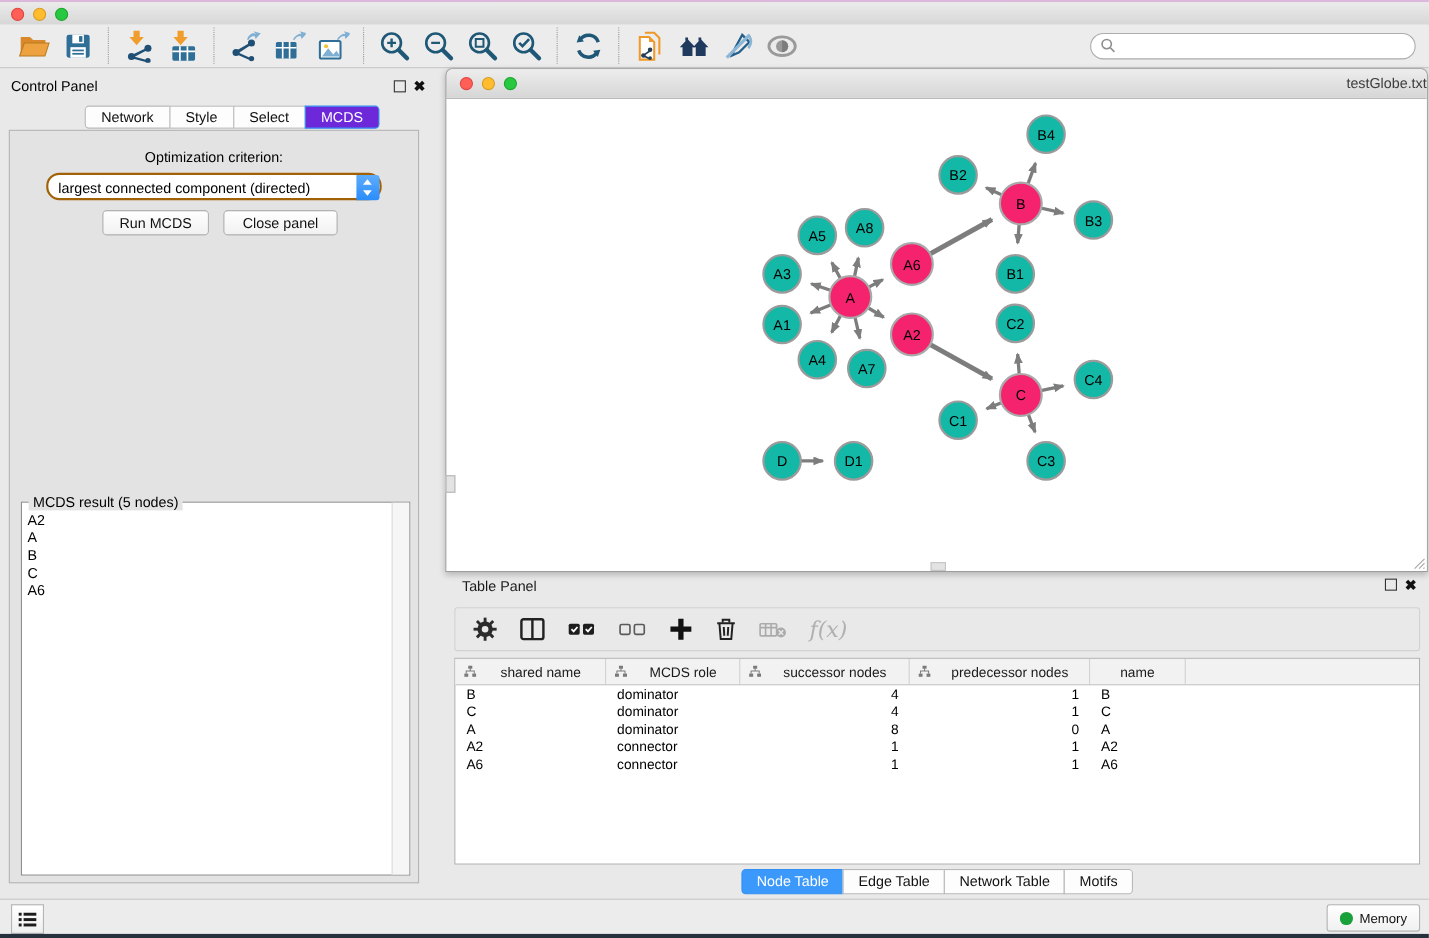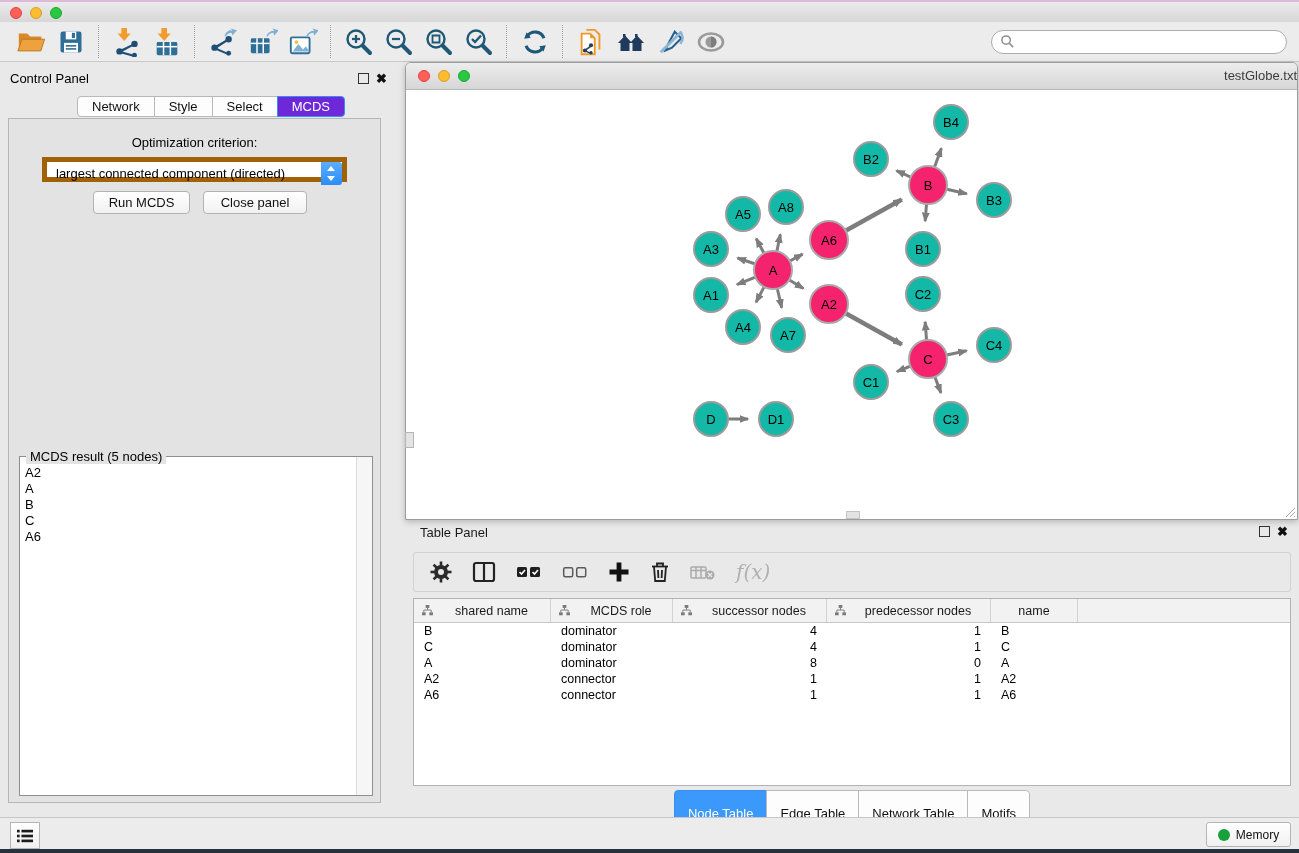--- a/index.html
+++ b/index.html
@@ -26,21 +26,21 @@
   #cp-title{position:absolute;left:10px;top:71px;font-size:13px;color:#000000;}
   .panel-float{position:absolute;width:9px;height:9px;border:1.5px solid #333;background:transparent;}
   .panel-close{position:absolute;font-size:13px;font-weight:bold;color:#111;line-height:13px;}
   #cp-tabs{position:absolute;left:77px;top:96px;display:flex;height:21px;}
   .cp-tab{border:1px solid #b9b9b9;background:#fdfdfd;padding:0 14px;font-size:13px;line-height:20px;margin-left:-1px;color:#111;}
   .cp-tab:first-child{border-radius:4px 0 0 4px;margin-left:0;}
   .cp-tab:last-child{border-radius:0 4px 4px 0;}
   .cp-tab.active{background:#6d28d9;border-color:#3390f2;color:#fff;}
   #cp-content{position:absolute;left:8px;top:118px;width:373px;height:685px;background:#e3e3e3;border:1px solid #b5b5b5;box-sizing:border-box;}
   #opt-label{position:absolute;left:0;top:16px;width:100%;text-align:center;font-size:13px;color:#000;}
-  #criterion{position:absolute;left:33px;top:38px;width:305px;height:25px;background:#fff;border:5px solid #a16207;border-radius:0;box-sizing:border-box;}
+  #criterion{position:absolute;left:33px;top:38px;width:305px;height:25px;background:#fff;border:2px solid #a16207;border-radius:12px;box-sizing:border-box;}
   #criterion-text{position:absolute;left:9px;top:4px;font-size:13px;color:#000;white-space:nowrap;}
   #criterion-stepper{position:absolute;right:0;top:0;width:21px;height:23px;background:linear-gradient(#5dadfd,#2b8cfb);border-radius:0 3px 3px 0;}
   .step-arrow{position:absolute;left:6px;width:0;height:0;border-left:4.5px solid transparent;border-right:4.5px solid transparent;}
   .step-up{top:4px;border-bottom:5px solid #fff;}
   .step-down{bottom:4px;border-top:5px solid #fff;}
   .cp-btn{position:absolute;height:23px;background:linear-gradient(#ffffff,#f1f1f1);border:1px solid #b3b3b3;border-radius:4px;
     font-size:13px;line-height:21px;text-align:center;box-sizing:border-box;color:#111;}
   #run-btn{left:84px;top:72px;width:97px;}
   #close-btn{left:194px;top:72px;width:104px;}
   #result-box{position:absolute;left:10px;top:337px;width:352px;height:338px;border:1px solid #8f8f8f;background:#fff;}
@@ -67,21 +67,21 @@
   .fx{font-family:"DejaVu Serif",serif;font-style:italic;font-size:20px;color:#b0b0b0;}
   #node-table{position:absolute;left:413px;top:598px;width:878px;height:188px;background:#fff;border:1px solid #b2b2b2;box-sizing:border-box;}
   #nt-header{display:flex;height:23px;background:#f2f2f2;border-bottom:1px solid #c6c6c6;}
   .hcell{display:flex;align-items:center;border-right:1px solid #d2d2d2;box-sizing:border-box;height:100%;}
   .hcell .hicon{margin-left:8px;flex:0 0 auto;display:flex;}
   .hcell .hlabel{flex:1;text-align:center;font-size:12.5px;color:#1a1a1a;padding:0 4px;white-space:nowrap;}
   .trow{display:flex;height:16px;font-size:12.5px;color:#000;}
   .tcell{box-sizing:border-box;padding:0 10px;white-space:nowrap;overflow:hidden;line-height:16px;}
   .tcell.num{text-align:right;}
   #table-tabs{position:absolute;left:405px;top:790px;width:894px;display:flex;justify-content:center;}
-  .ttab{height:21px;line-height:20px;padding:13px 13px;border:1px solid #b9b9b9;background:#fdfdfd;font-size:13px;margin-left:-1px;color:#111;}
+  .ttab{height:21px;line-height:20px;padding:0 13px;border:1px solid #b9b9b9;background:#fdfdfd;font-size:13px;margin-left:-1px;color:#111;}
   .ttab:first-child{border-radius:4px 0 0 4px;margin-left:0;}
   .ttab:last-child{border-radius:0 4px 4px 0;}
   .ttab.active{background:#3b99fc;border-color:#3390f2;color:#fff;}
   
   #status-bar{position:absolute;left:0;top:817px;width:1299px;height:32px;background:#ececec;border-top:1px solid #c6c6c6;}
   #status-list-btn{position:absolute;left:10px;top:4px;width:28px;height:25px;background:linear-gradient(#fff,#efefef);border:1px solid #b5b5b5;
     display:flex;align-items:center;justify-content:center;}
   #memory-btn{position:absolute;right:8px;top:4px;width:85px;height:25px;background:linear-gradient(#fff,#f0f0f0);border:1px solid #b5b5b5;border-radius:3px;
     display:flex;align-items:center;justify-content:center;gap:6px;font-size:12px;color:#111;box-sizing:border-box;}
   #memory-dot{width:10px;height:10px;border-radius:50%;background:#18a03a;border:1px solid #12813000;}

